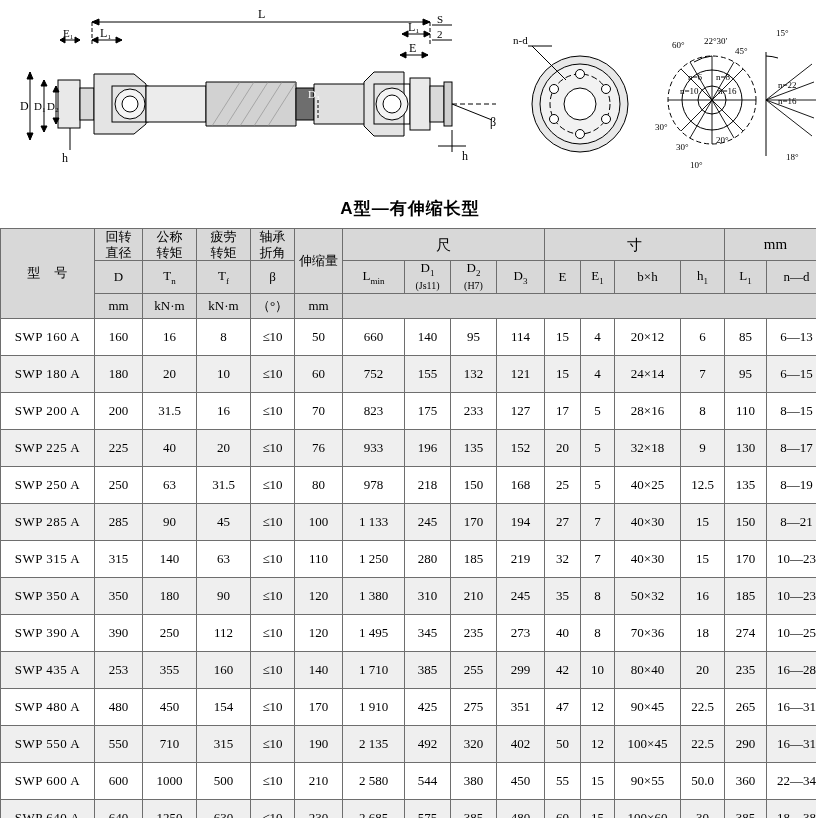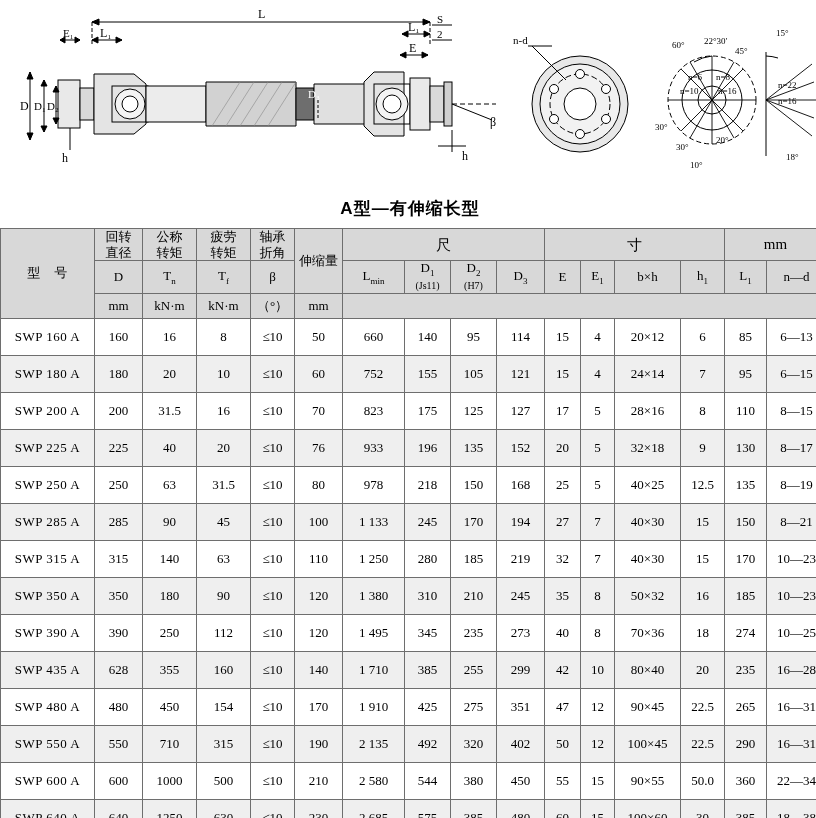--- a/index.html
+++ b/index.html
@@ -301,39 +301,39 @@
         </tr>
         <tr>
           <td class="model-cell">SWP 180 A</td>
           <td>180</td>
           <td>20</td>
           <td>10</td>
           <td>≤10</td>
           <td>60</td>
           <td>752</td>
           <td>155</td>
-          <td>105</td>
+          <td>132</td>
           <td>121</td>
           <td>15</td>
           <td>4</td>
           <td>24×14</td>
           <td>7</td>
           <td>95</td>
           <td>6—15</td>
         </tr>
         <tr>
           <td class="model-cell">SWP 200 A</td>
           <td>200</td>
           <td>31.5</td>
           <td>16</td>
           <td>≤10</td>
           <td>70</td>
           <td>823</td>
           <td>175</td>
-          <td>125</td>
+          <td>233</td>
           <td>127</td>
           <td>17</td>
           <td>5</td>
           <td>28×16</td>
           <td>8</td>
           <td>110</td>
           <td>8—15</td>
         </tr>
         <tr>
           <td class="model-cell">SWP 225 A</td>
@@ -438,21 +438,21 @@
           <td>273</td>
           <td>40</td>
           <td>8</td>
           <td>70×36</td>
           <td>18</td>
           <td>274</td>
           <td>10—25</td>
         </tr>
         <tr>
           <td class="model-cell">SWP 435 A</td>
-          <td>628</td>
+          <td>253</td>
           <td>355</td>
           <td>160</td>
           <td>≤10</td>
           <td>140</td>
           <td>1 710</td>
           <td>385</td>
           <td>255</td>
           <td>299</td>
           <td>42</td>
           <td>10</td>

